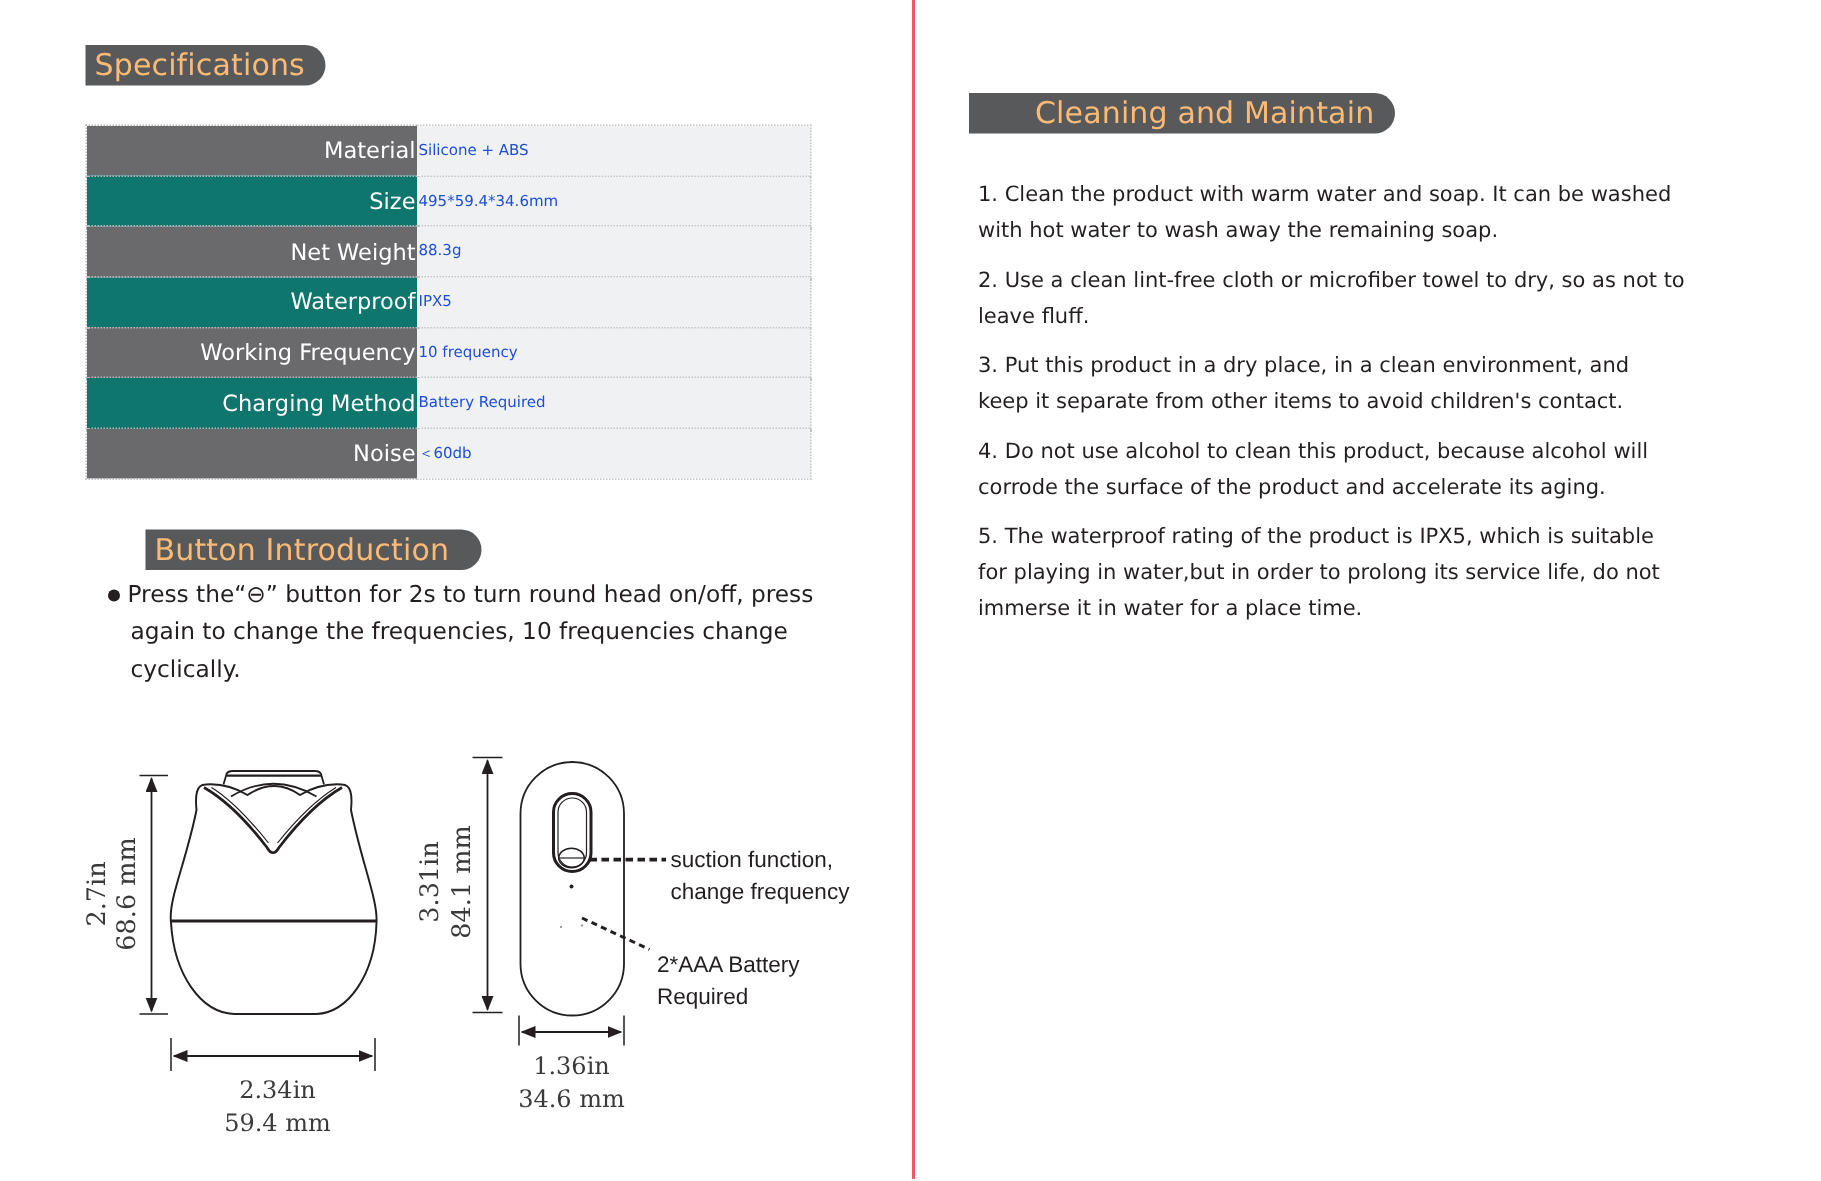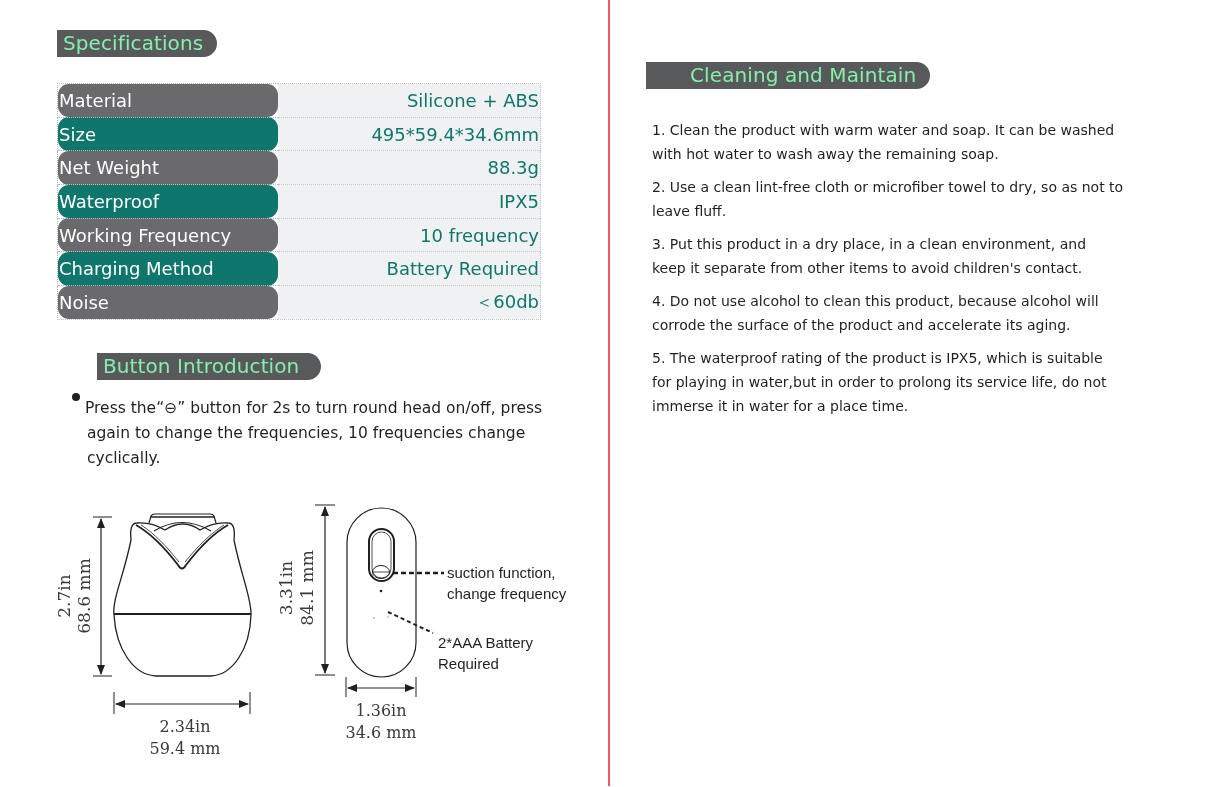--- a/index.html
+++ b/index.html
@@ -1,32 +1,32 @@
 <!DOCTYPE html>
 <html><head>
 <meta charset="utf-8">
 <style>
   html, body { margin: 0; padding: 0; background: #ffffff; }
   body { width: 1214px; height: 787px; position: relative; overflow: hidden;
          font-family: "DejaVu Sans", "Liberation Sans", sans-serif; color: #231f20; }
 
   .section-heading {
-    position: absolute; height: 27px; background: #58595b; color: #86efac;
+    position: absolute; height: 27px; background: #58595b; color: #fdba74;
     font-size: 20px; line-height: 27px; padding: 0 14px 0 6px;
     border-radius: 0 14px 14px 0; white-space: nowrap; letter-spacing: 0.1px;
   }
 
   
   .spec-table { position: absolute; left: 57px; top: 83px; width: 484px; border-collapse: collapse; }
   .spec-row { height: 33.7px; }
-  .spec-label { width: 218px; color: #ffffff; font-size: 18px; text-align: left;
-                border-top: 1px dotted #b8b9bb; border-left: 1px dotted #b8b9bb; border-radius: 11px; }
+  .spec-label { width: 218px; color: #ffffff; font-size: 15px; text-align: right;
+                border-top: 1px dotted #b8b9bb; border-left: 1px dotted #b8b9bb; }
   .spec-row.dark .spec-label { background: #6a6a6d; }
   .spec-row.light .spec-label { background: #0f766e; }
-  .spec-value { background: #f0f1f3; color: #0f766e; font-size: 18px; text-align: right;
+  .spec-value { background: #f0f1f3; color: #1d4ed8; font-size: 10px; text-align: left;
                 border-top: 1px dotted #c4c5c7; border-right: 1px dotted #c4c5c7; }
   .spec-table tr:last-child td { border-bottom: 1px dotted #c4c5c7; }
 
   
   .intro { position: absolute; left: 72px; top: 384px; width: 500px;
            font-size: 15.5px; line-height: 25px; }
   .intro .bullet { position: absolute; left: 0; top: 9px; width: 8px; height: 8px;
                    border-radius: 50%; background: #231f20; }
   .intro .line { display: block; white-space: nowrap; }
   .intro .line.cont { margin-left: 15px; }
@@ -78,21 +78,21 @@
       <td class="spec-label">Noise</td>
       <td class="spec-value">＜60db</td>
     </tr>
   </tbody>
 </table>
 
 <div class="section-heading" style="left:57px; top:353px; padding-right:22px;margin-left:40px;">Button Introduction</div>
 
 <div class="intro">
   <span class="bullet"></span>
-  <span class="line" style="margin-left:13px;margin-top:12px;">Press  the“⊖” button  for 2s to turn round head on/off, press</span>
+  <span class="line" style="margin-left:13px;">Press  the“⊖” button  for 2s to turn round head on/off, press</span>
   <span class="line cont">again to change the frequencies, 10 frequencies change</span>
   <span class="line cont">cyclically.</span>
 </div>
 
 <svg class="diagram" width="610" height="787" viewBox="0 0 610 787">
   <defs>
     <marker id="arr" markerWidth="10" markerHeight="8" refX="9" refY="4" orient="auto" markerUnits="userSpaceOnUse">
       <path d="M0,0 L10,4 L0,8 Z" fill="#231f20"></path>
     </marker>
     <marker id="arrs" markerWidth="10" markerHeight="8" refX="1" refY="4" orient="auto" markerUnits="userSpaceOnUse">

